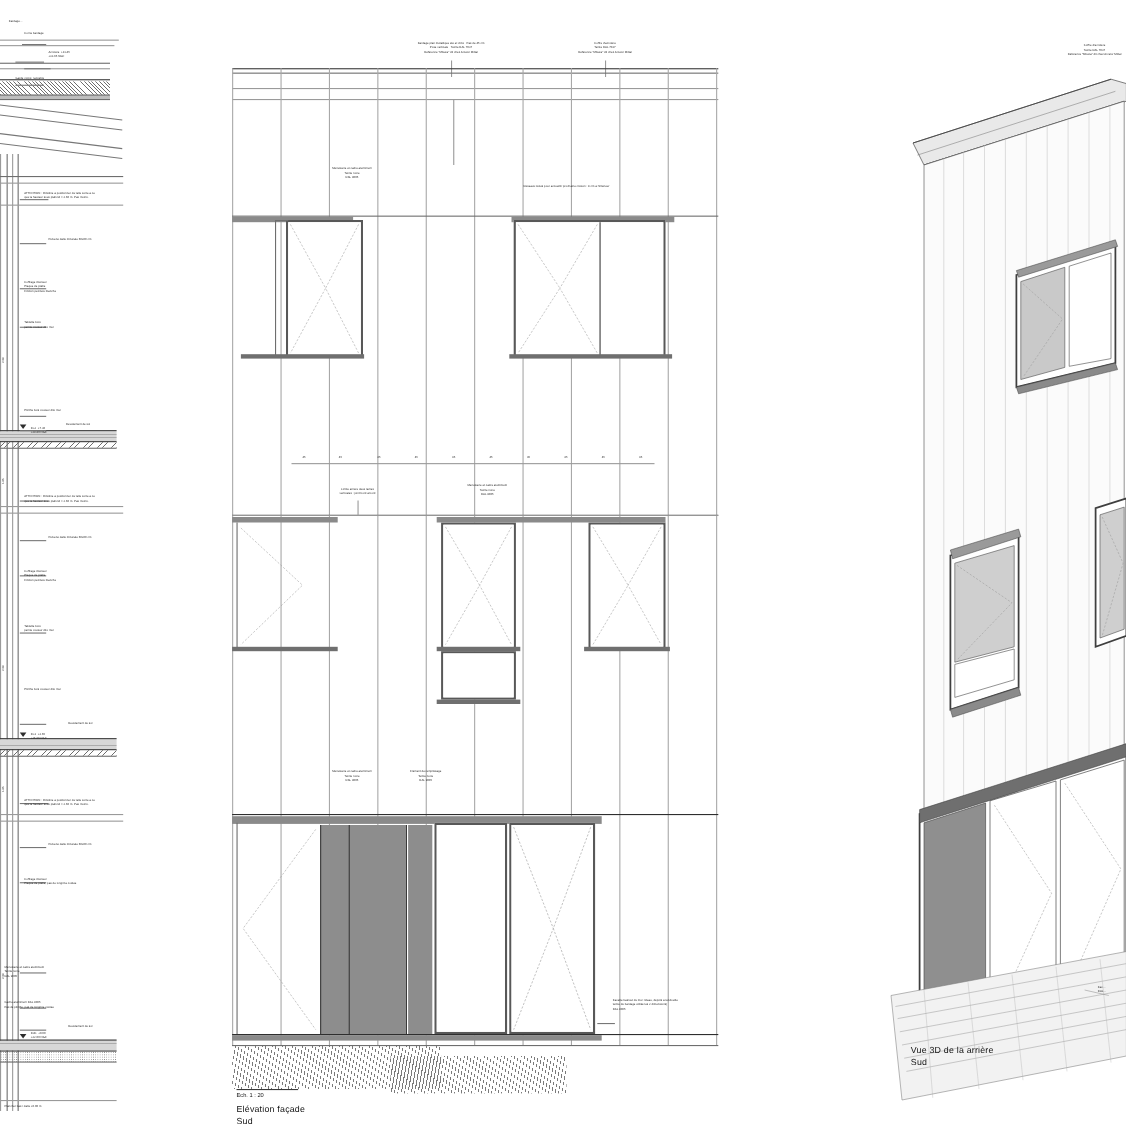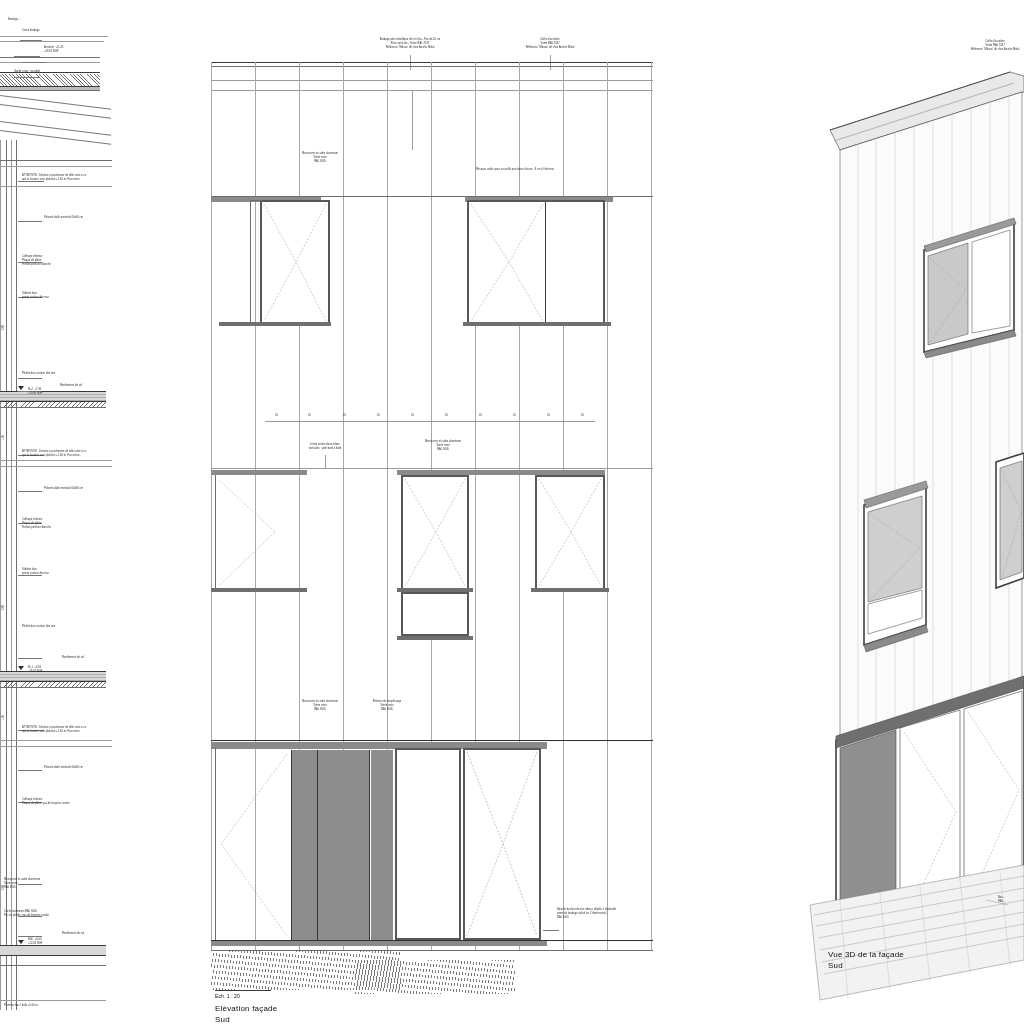--- a/index.html
+++ b/index.html
@@ -424,18 +424,18 @@
         <line x1="200" y1="872" x2="210" y2="966"></line>
       </g>
 
       <line x1="186" y1="900" x2="208" y2="905" stroke="#777" stroke-width="0.4"></line>
     </svg>
 
     <div class="lbl" style="left:198px;top:896px;width:30px;">Bav…
 RAL…</div>
 
     <div class="title" style="left:28px;top:950px;">
-      <span>Vue 3D de la façade</span><br>
+      <span>Vue 3D de la arrière</span><br>
       <span>Sud</span>
     </div>
   </div>
 
 </div>
 
 </body></html>

